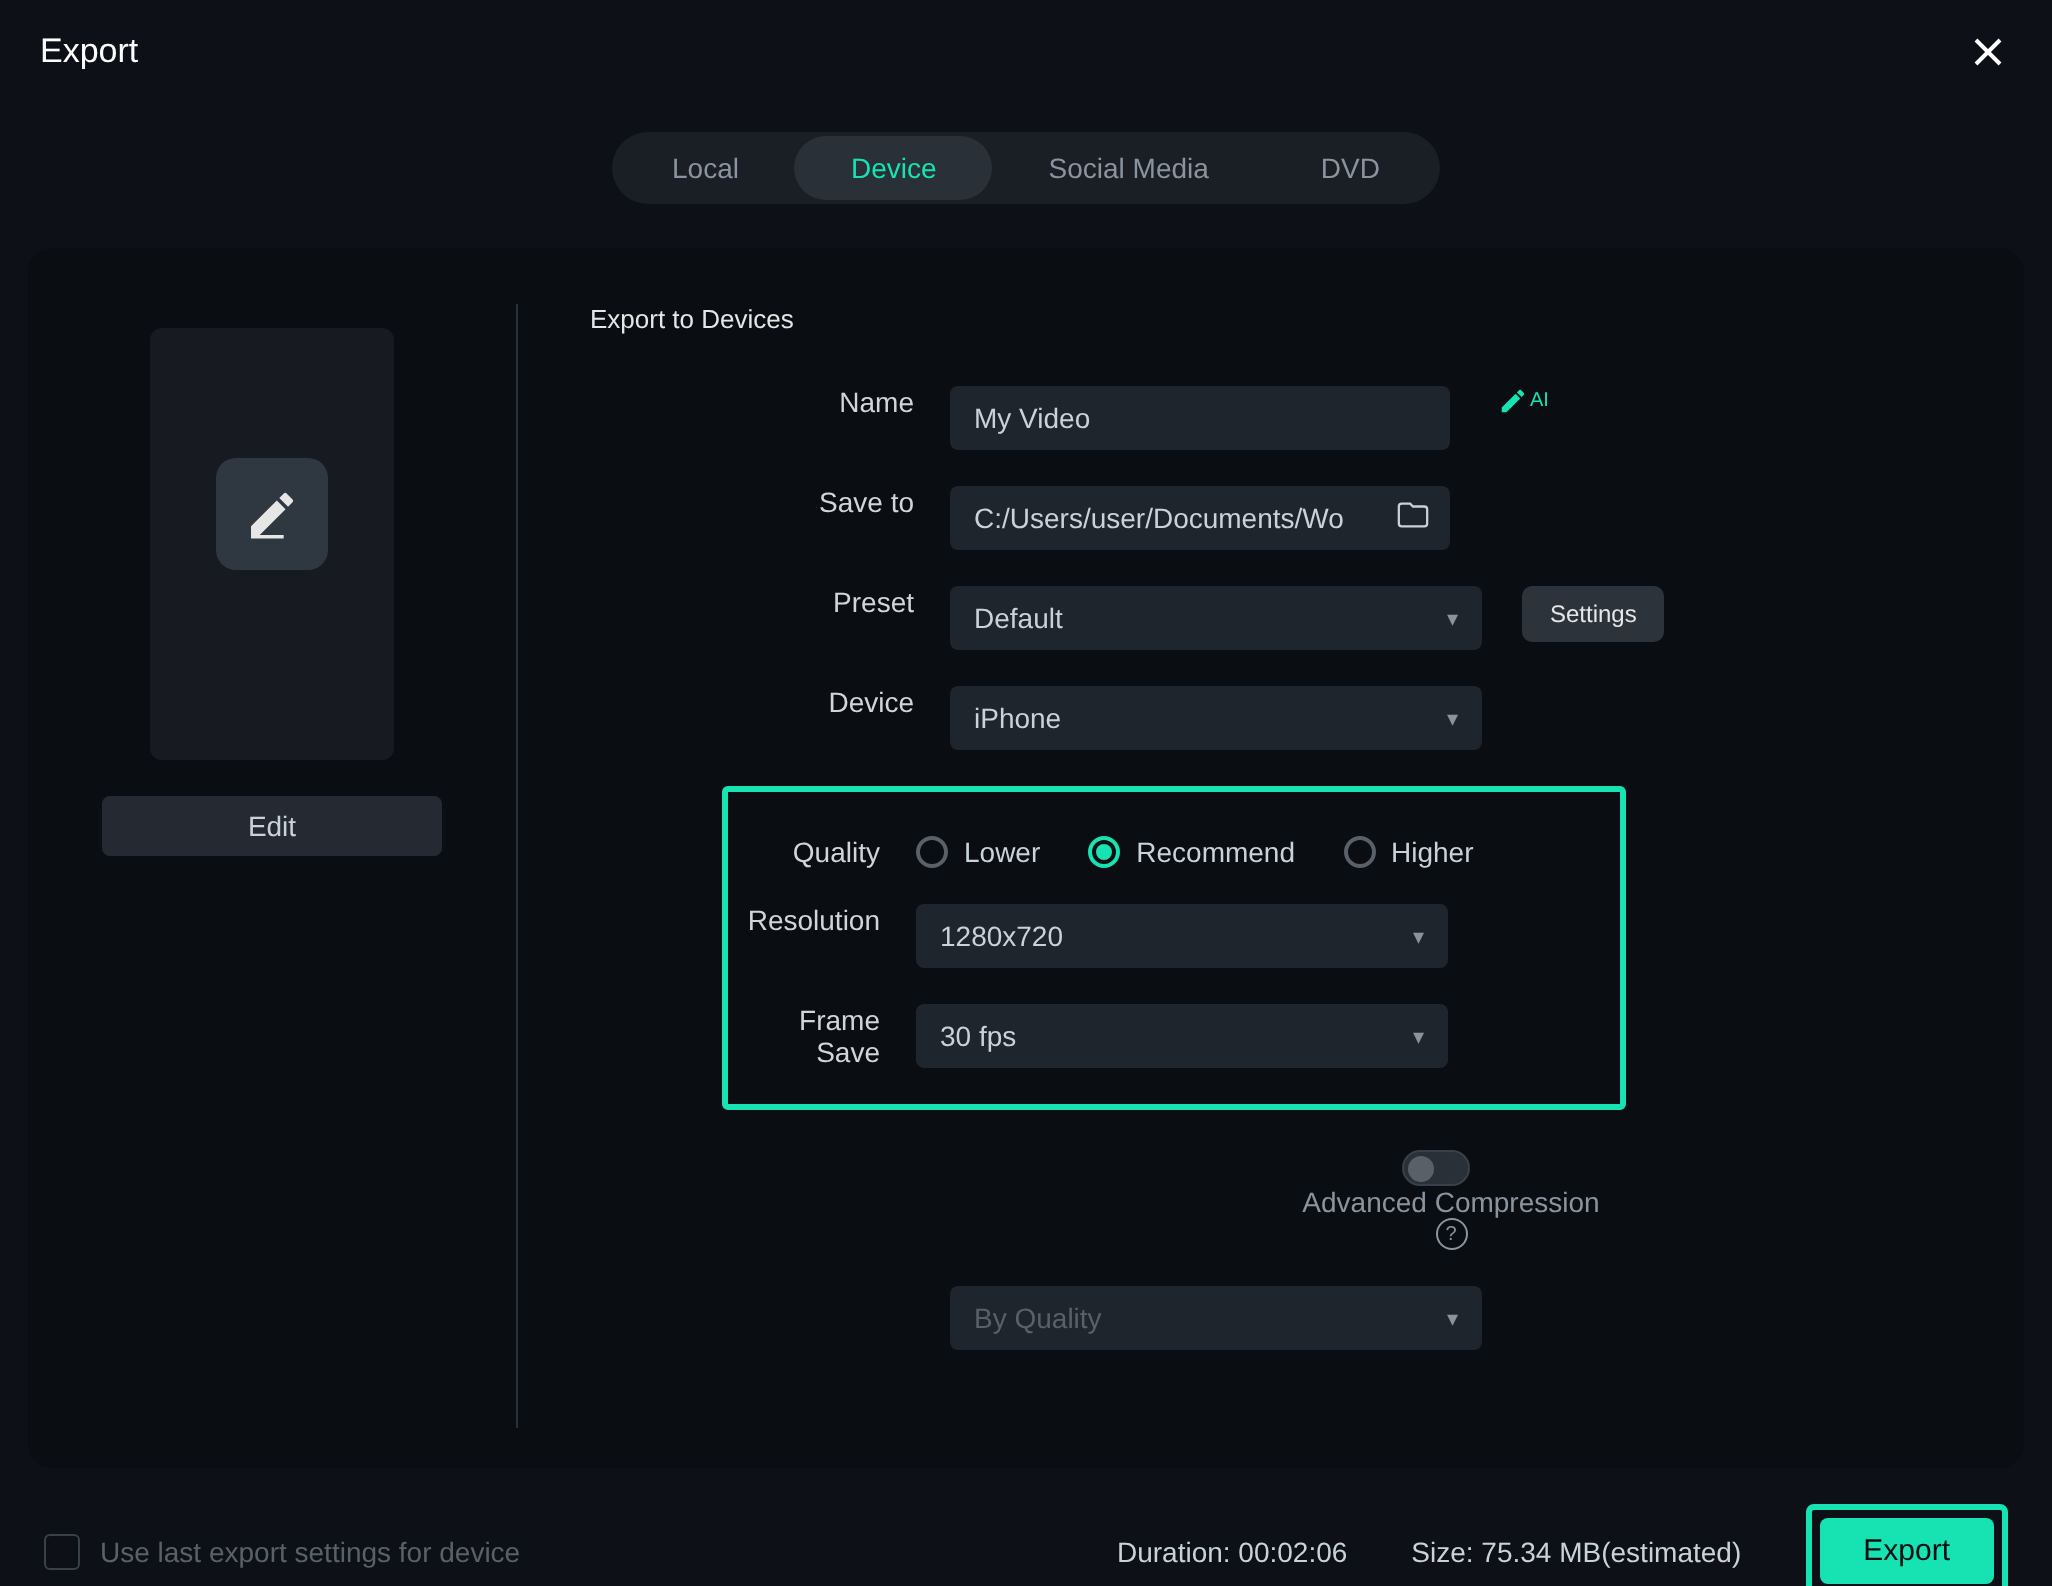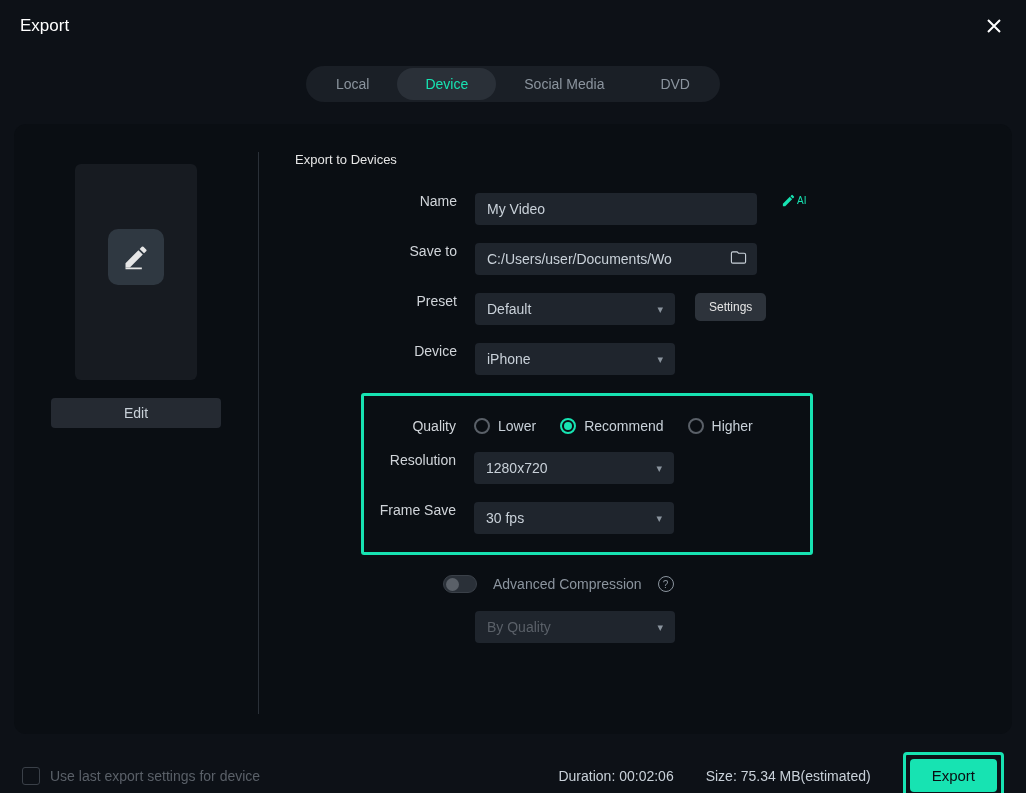--- a/index.html
+++ b/index.html
@@ -123,32 +123,32 @@
       margin-bottom: 18px;
     }
     .form-label {
       width: 180px;
       text-align: right;
       padding-right: 18px;
       font-size: 14px;
       color: #d1d5da;
     }
     .text-input {
-      width: 282px;
+      width: 250px;
       height: 32px;
       background: #1f252d;
       border: none;
       border-radius: 4px;
       padding: 0 12px;
       color: #c9d1d9;
       font-size: 14px;
       outline: none;
     }
     .select-box {
-      width: 200px;
+      width: 266px;
       height: 32px;
       background: #1f252d;
       border-radius: 4px;
       padding: 0 12px;
       color: #c9d1d9;
       font-size: 14px;
       display: flex;
       align-items: center;
       justify-content: space-between;
       cursor: pointer;
@@ -193,21 +193,21 @@
       width: 452px;
       margin-bottom: 20px;
     }
     .highlight-box .form-row {
       margin-bottom: 18px;
     }
     .highlight-box .form-row:last-child {
       margin-bottom: 0;
     }
     .highlight-box .form-label {
-      width: 110px;
+      width: 94px;
     }
     .radio-group {
       display: flex;
       gap: 24px;
     }
     .radio-item {
       display: flex;
       align-items: center;
       gap: 8px;
       cursor: pointer;
@@ -233,20 +233,21 @@
     }
     .radio-label {
       font-size: 14px;
       color: #c9d1d9;
     }
     .toggle-row {
       display: flex;
       align-items: center;
       margin-bottom: 18px;
       padding-left: 148px;
+      flex-direction: column;
     }
     .toggle {
       width: 34px;
       height: 18px;
       background: #2a3038;
       border-radius: 10px;
       position: relative;
       cursor: pointer;
       border: 1px solid #3a4048;
     }

